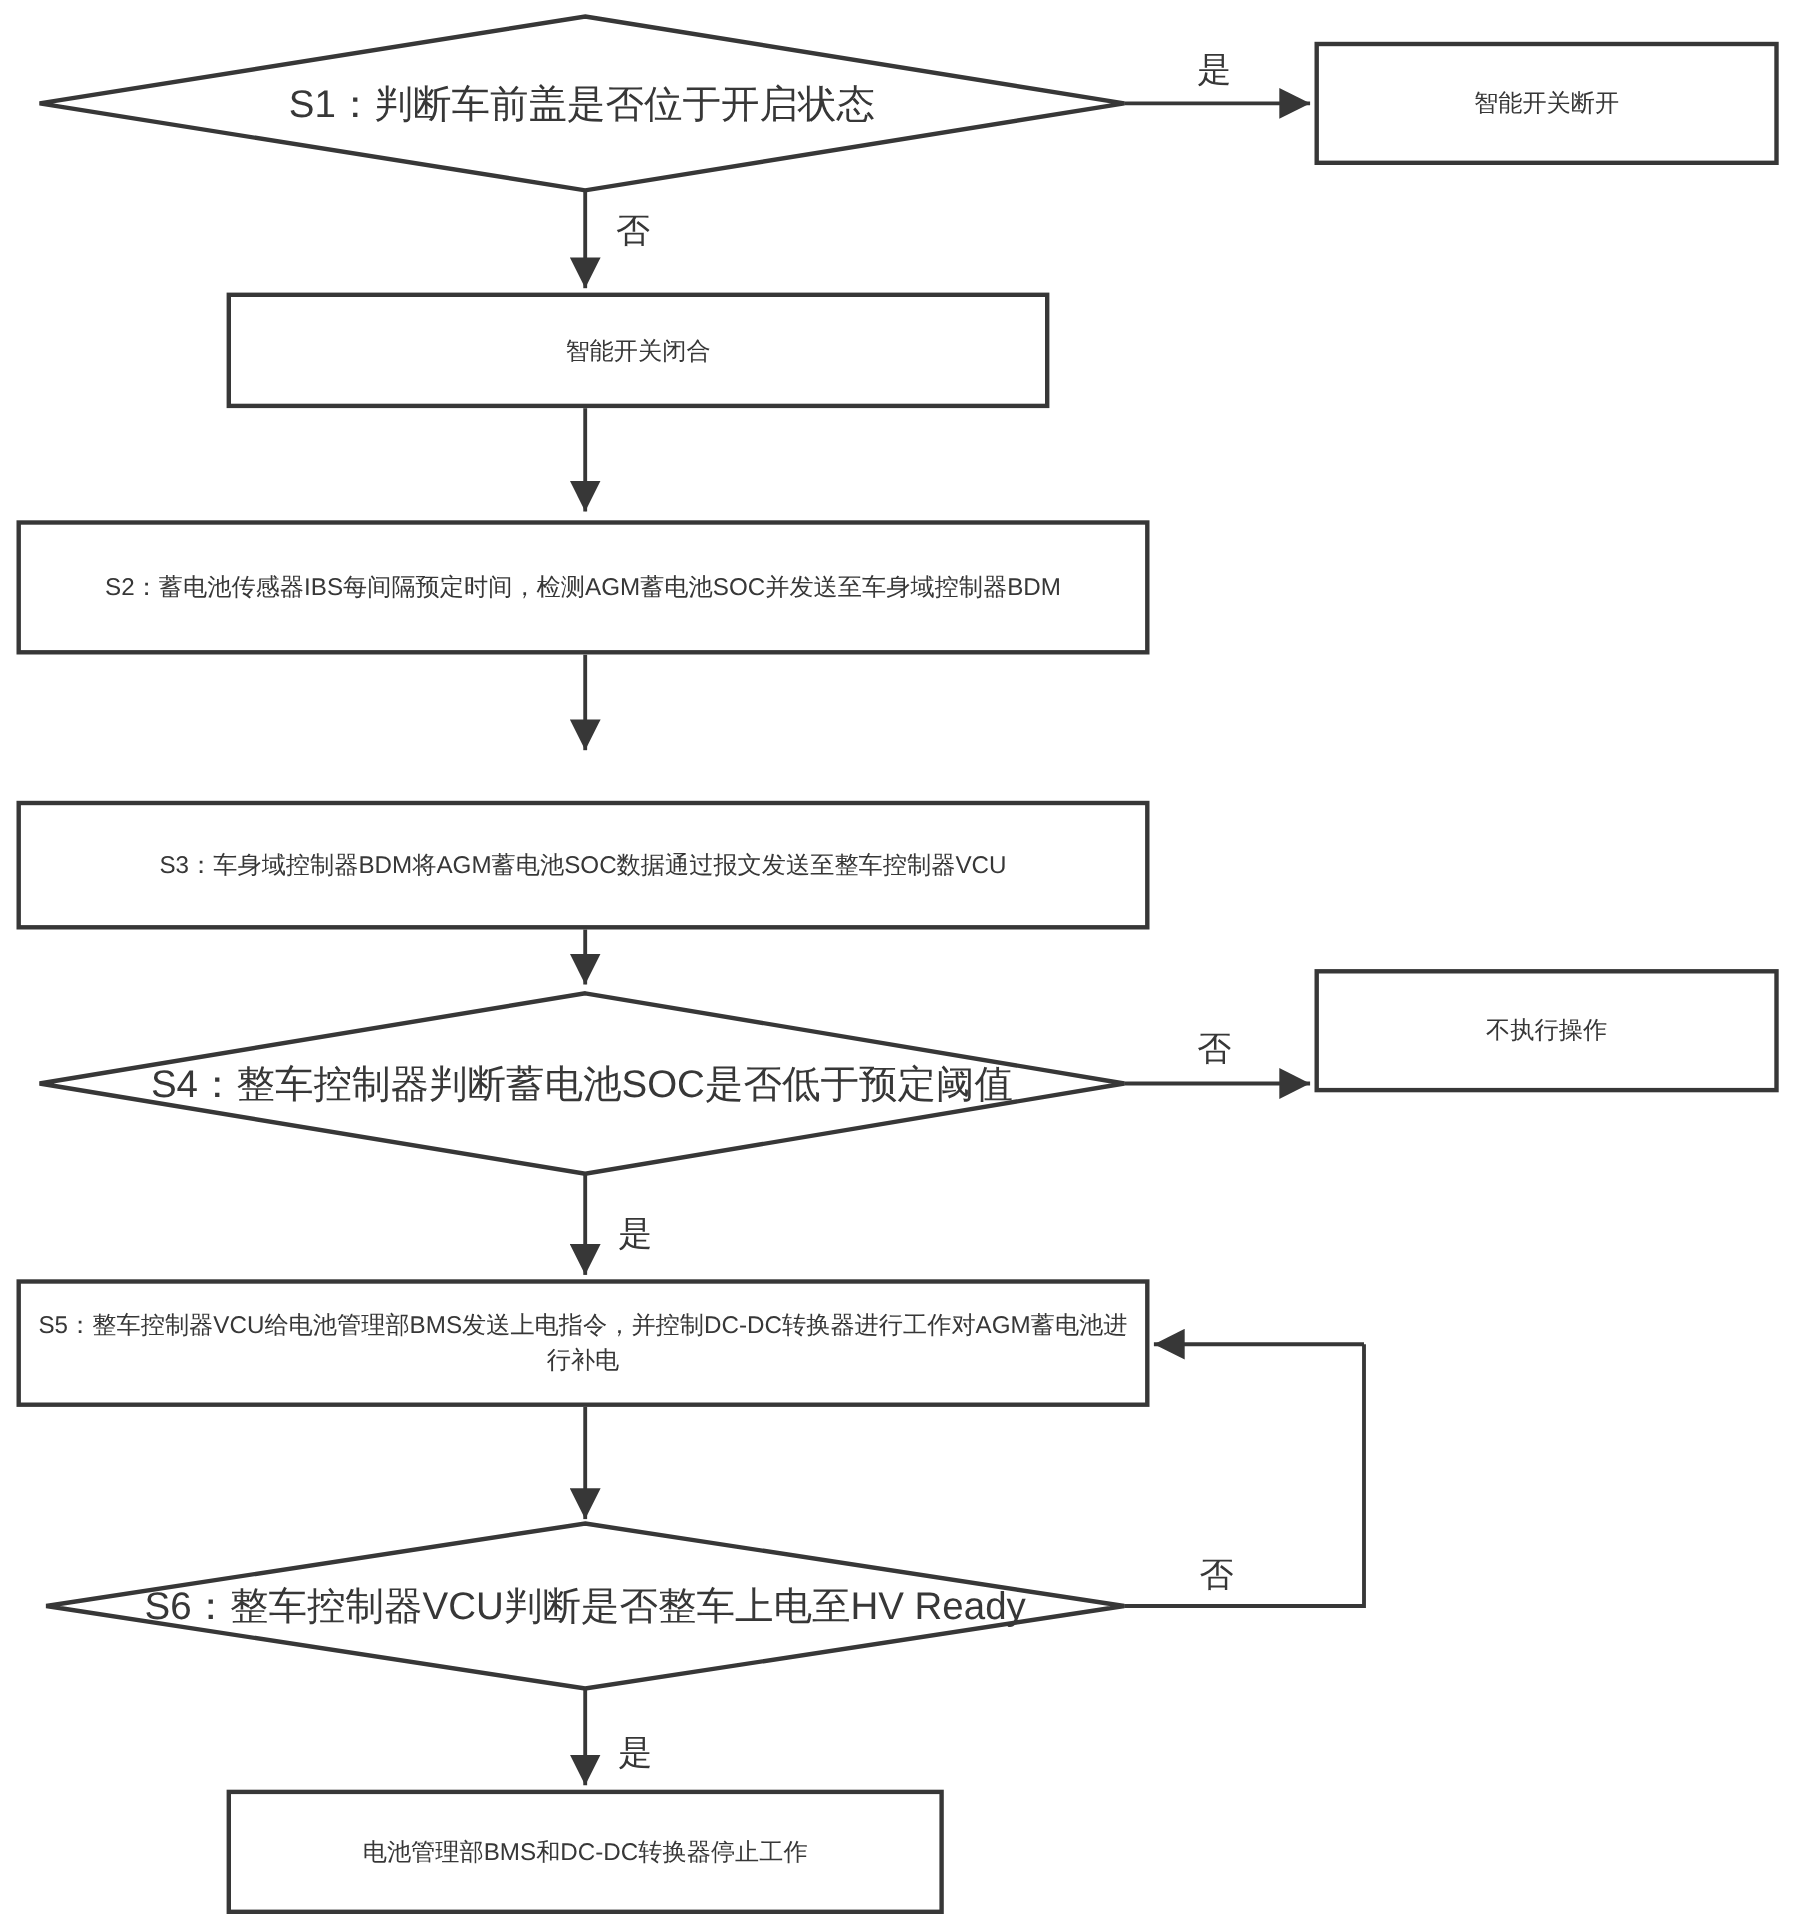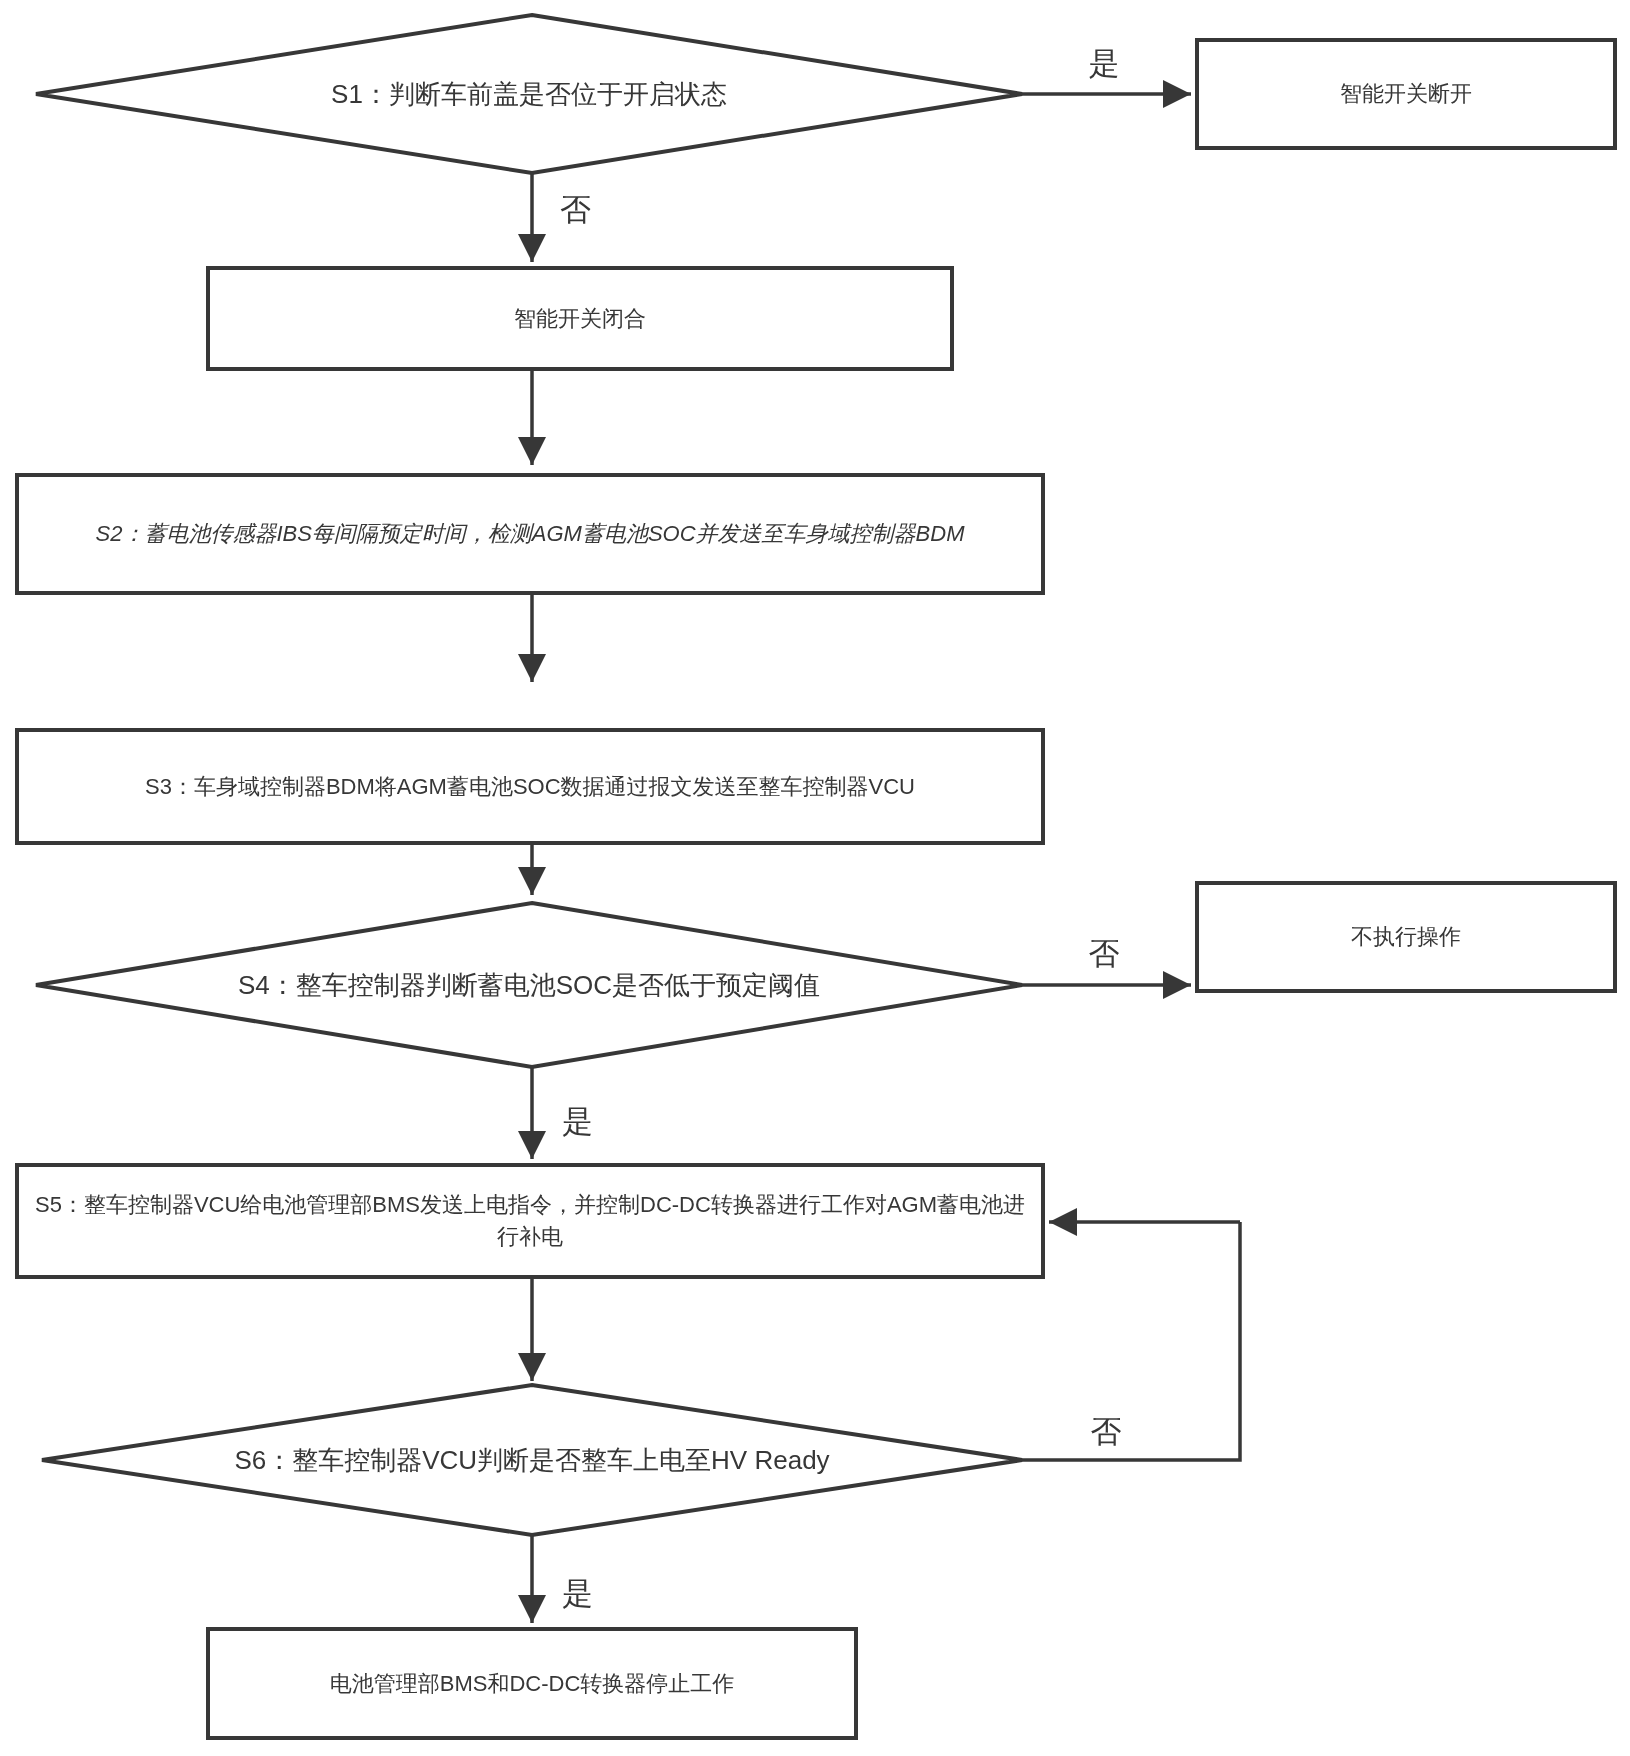--- a/index.html
+++ b/index.html
@@ -27,21 +27,21 @@
   .rect {
     border: 4px solid #373737;
     background: #ffffff;
   }
   .diamond-label {
     position: absolute;
     display: flex;
     align-items: center;
     justify-content: center;
     text-align: center;
-    font-size: 26px;
+    font-size: 35px;
     line-height: 1.4;
   }
   .edge-label {
     position: absolute;
     font-size: 31px;
     line-height: 1;
     white-space: nowrap;
   }
   .center-x { transform: translateX(-50%); }
   svg line, svg polyline, svg polygon { stroke: #373737; }
@@ -74,21 +74,21 @@
     <line x1="1240" y1="1222" x2="1049" y2="1222" stroke-width="3.5" marker-end="url(#arrow)"></line>
     <line x1="532" y1="1535" x2="532" y2="1623" stroke-width="3.5" marker-end="url(#arrow)"></line>
   </svg>
 
   <div class="diamond-label" style="left:36px; top:15px; width:986px; height:158px;">S1：判断车前盖是否位于开启状态</div>
   <div class="diamond-label" style="left:36px; top:903px; width:986px; height:164px;">S4：整车控制器判断蓄电池SOC是否低于预定阈值</div>
   <div class="diamond-label" style="left:42px; top:1385px; width:980px; height:150px;">S6：整车控制器VCU判断是否整车上电至HV Ready</div>
 
   <div class="node rect" style="left:1195px; top:38px; width:422px; height:112px;">智能开关断开</div>
   <div class="node rect" style="left:206px; top:266px; width:748px; height:105px;">智能开关闭合</div>
-  <div class="node rect" style="left:15px; top:473px; width:1030px; height:122px;font-style:italic;">S2：蓄电池传感器IBS每间隔预定时间，检测AGM蓄电池SOC并发送至车身域控制器BDM</div>
+  <div class="node rect" style="left:15px; top:473px; width:1030px; height:122px;">S2：蓄电池传感器IBS每间隔预定时间，检测AGM蓄电池SOC并发送至车身域控制器BDM</div>
   <div class="node rect" style="left:15px; top:728px; width:1030px; height:117px;">S3：车身域控制器BDM将AGM蓄电池SOC数据通过报文发送至整车控制器VCU</div>
   <div class="node rect" style="left:1195px; top:881px; width:422px; height:112px;">不执行操作</div>
   <div class="node rect" style="left:15px; top:1163px; width:1030px; height:116px;">S5：整车控制器VCU给电池管理部BMS发送上电指令，并控制DC-DC转换器进行工作对AGM蓄电池进行补电</div>
   <div class="node rect" style="left:206px; top:1627px; width:652px; height:113px;padding-left:12px;">电池管理部BMS和DC-DC转换器停止工作</div>
 
   <div class="edge-label center-x" style="left:1104px; top:48px;">是</div>
   <div class="edge-label" style="left:560px; top:194px;">否</div>
   <div class="edge-label center-x" style="left:1104px; top:938px;">否</div>
   <div class="edge-label" style="left:562px; top:1106px;">是</div>
   <div class="edge-label center-x" style="left:1106px; top:1416px;">否</div>

